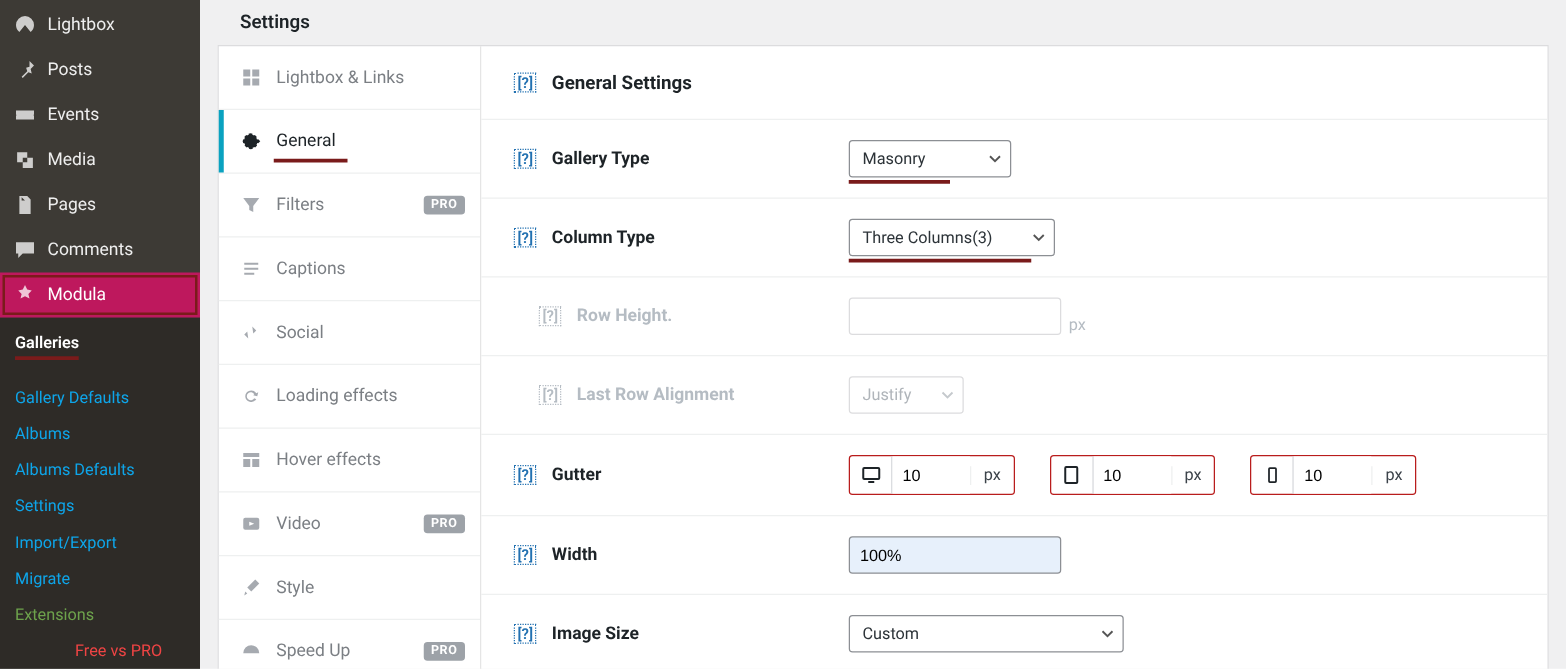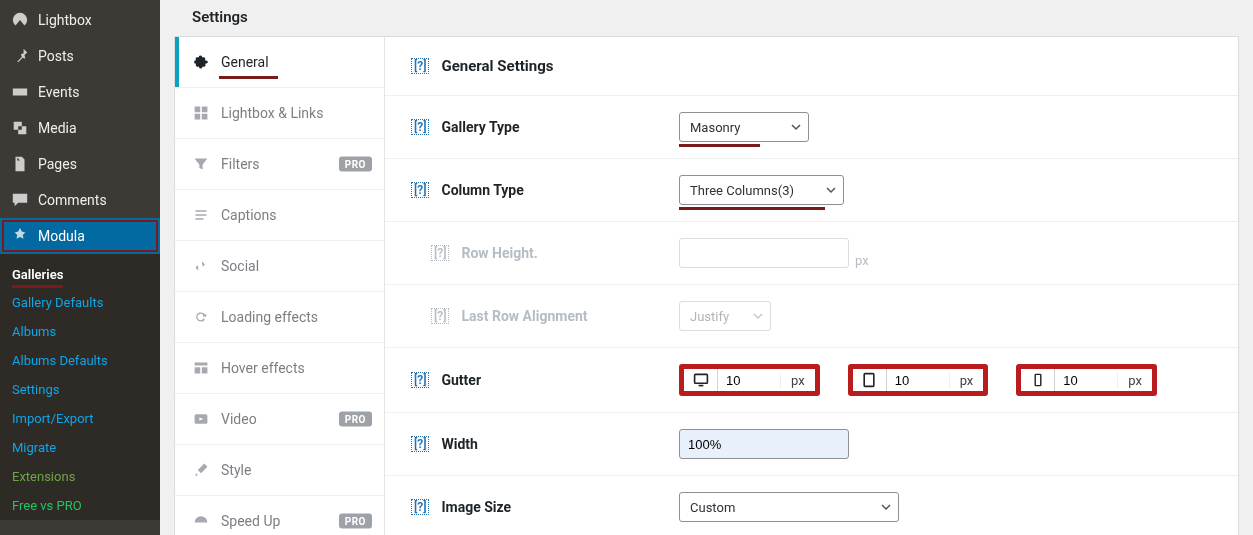--- a/index.html
+++ b/index.html
@@ -3,30 +3,30 @@
 <meta charset="utf-8">
 <style>
 * { margin: 0; padding: 0; box-sizing: border-box; }
 body { font-family: -apple-system, BlinkMacSystemFont, "Segoe UI", Roboto, sans-serif; font-size: 13px; background: #f0f0f1; color: #1d2327; overflow: hidden; }
 .app { display: flex; width: 1253px; height: 535px; }
 
 
 .wp-sidebar { width: 160px; background: #3d3a35; color: #eee; display: flex; flex-direction: column; padding-top: 2px; }
 .wp-item { display: flex; align-items: center; gap: 8px; padding: 8px 10px; color: #eee; font-size: 14px; cursor: pointer; position: relative; }
 .wp-item .ico { width: 20px; height: 20px; display: flex; align-items: center; justify-content: center; flex-shrink: 0; }
-.wp-item.active { background: #0369a1; color: #fff; }
+.wp-item.active { background: #be185d; color: #fff; }
 .wp-item.active::after { content: ""; position: absolute; right: -8px; top: 50%; transform: translateY(-50%); border: 8px solid transparent; border-right-color: #f0f0f1; }
 .wp-item.highlight { outline: 2px solid #7a1b1b; outline-offset: -4px; }
 
 .wp-sub { padding: 0; background: #2e2b27; }
 .wp-sub-item { padding: 7px 12px; font-size: 13px; color: #0ea5e9; cursor: pointer; }
 .wp-sub-item.current { font-weight: 600; color: #fff; }
-.wp-sub-item.underline { border-bottom: 3px solid #7a1b1b; padding-bottom: 3px; margin-bottom: 0; display: inline-block; margin-left: 12px; padding-left: 0; padding-right: 0; margin-top: 6px;}
+.wp-sub-item.underline { border-bottom: 3px solid #7a1b1b; padding-bottom: 3px; margin-bottom: 16px; display: inline-block; margin-left: 12px; padding-left: 0; padding-right: 0; margin-top: 6px;}
 .wp-sub-item.green { color: #6da24c; }
-.wp-sub-item.orange { color: #22c55e; }
+.wp-sub-item.orange { color: #ef4444; margin-left: 48px; }
 
 
 .wp-item .ico svg { fill: rgba(255,255,255,0.75); }
 
 
 .main { flex: 1; display: flex; flex-direction: column; padding: 0 14px 0 14px; }
 .page-title { padding: 8px 18px 10px; font-size: 15px; font-weight: 600; color: #1d2327; }
 .card { background: #fff; border: 1px solid #dcdcde; display: flex; flex: 1; }
 
 
@@ -56,21 +56,21 @@
 .select .chev { position:absolute; right:7px; top:50%; transform:translateY(-50%); }
 .select.disabled { border-color:#dcdcde; color:#b0b5ba; background:#fff; }
 .sel-underline { position:absolute; left:0; right:0; bottom:-6px; height:3px; background:#7a1b1b; }
 
 .txt-input { border:1px solid #8c8f94; border-radius:3px; height:30px; padding:0 8px; font-size:13px; width:170px; background:#fff;}
 .txt-input.blue { background:#e7f0fb; }
 .txt-input.disabled { border-color:#dcdcde; color:#b0b5ba;}
 .unit { font-size:13px; color:#3c434a; margin-left:-8px;}
 .unit.muted { color:#b5bcc3; }
 
-.gutter-group { display:flex; align-items:center; border:5px solid #b91c1c; border-radius:3px; overflow:hidden; height:32px; background:#fff;}
+.gutter-group { display:flex; align-items:center; border:1px solid #b91c1c; border-radius:3px; overflow:hidden; height:32px; background:#fff;}
 .gutter-group .gicon { width:34px; height:100%; display:flex; align-items:center; justify-content:center; border-right:1px solid #cfd2d6; color:#1d2327; font-size:14px;}
 .gutter-group input { border:none; width:62px; height:100%; padding:0 8px; font-size:13px; outline:none;}
 .gutter-group .gunit { padding:0 10px; color:#3c434a; font-size:13px; border-left:1px solid #eef0f0;}
 
 svg { display:block; }
 </style>
 </head>
 <body>
 
 <div class="app">
@@ -143,36 +143,36 @@
       <div class="wp-sub-item green">Extensions</div>
       <div class="wp-sub-item orange">Free vs PRO</div>
     </div>
   </nav>
 
   <div class="main">
     <div class="page-title">Settings</div>
     <div class="card">
 
       <div class="tabs-col">
+        <div class="tab">
+          <span class="tico">
+              <svg viewBox="0 0 20 20" width="16" height="16">
+                <path d="M2 2h7v7H2zM11 2h7v7h-7zM2 11h7v7H2zM11 11h7v7h-7z"></path>
+              </svg>
+            </span>
+          <span>Lightbox &amp; Links</span>
+        </div>
         <div class="tab active">
           <span class="tico">
               <svg viewBox="0 0 20 20" width="16" height="16">
                 <path d="M10 6a4 4 0 110 8 4 4 0 010-8zm7 2l2 2-2 2-1-.3a7 7 0 01-.7 1.7l.6.9-2 2-.9-.6a7 7 0 01-1.7.7l.3 1-2 .6-2-.6.3-1a7 7 0 01-1.7-.7l-.9.6-2-2 .6-.9A7 7 0 013 11.7L2 12l-.6-2L2 8l1 .3A7 7 0 013.7 6.6L3 5.7l2-2 .9.6A7 7 0 017.6 3.6L7.3 2.6 9.3 2l2 .6-.3 1a7 7 0 011.7.7l.9-.6 2 2-.6.9a7 7 0 01.7 1.7z"></path>
               </svg>
             </span>
           <span>General</span>
           <span class="underline-mark"></span>
-        </div>
-        <div class="tab">
-          <span class="tico">
-              <svg viewBox="0 0 20 20" width="16" height="16">
-                <path d="M2 2h7v7H2zM11 2h7v7h-7zM2 11h7v7H2zM11 11h7v7h-7z"></path>
-              </svg>
-            </span>
-          <span>Lightbox &amp; Links</span>
         </div>
         <div class="tab">
           <span class="tico">
               <svg viewBox="0 0 20 20" width="16" height="16">
                 <path d="M2 3h16l-6 8v6l-4-2v-4z"></path>
               </svg>
             </span>
           <span>Filters</span>
           <span class="pro">PRO</span>
         </div>

